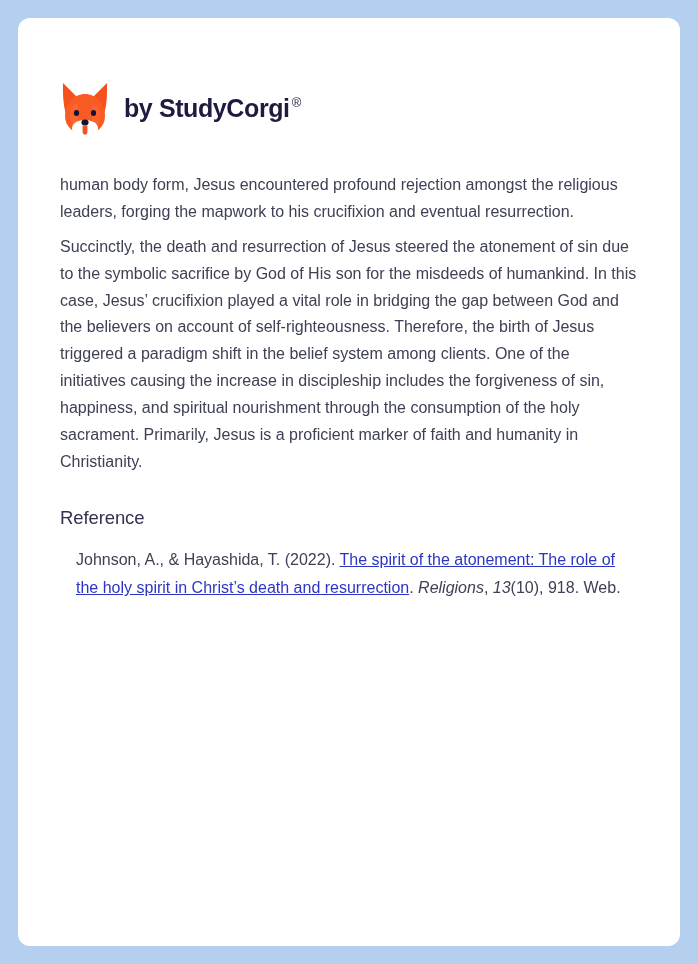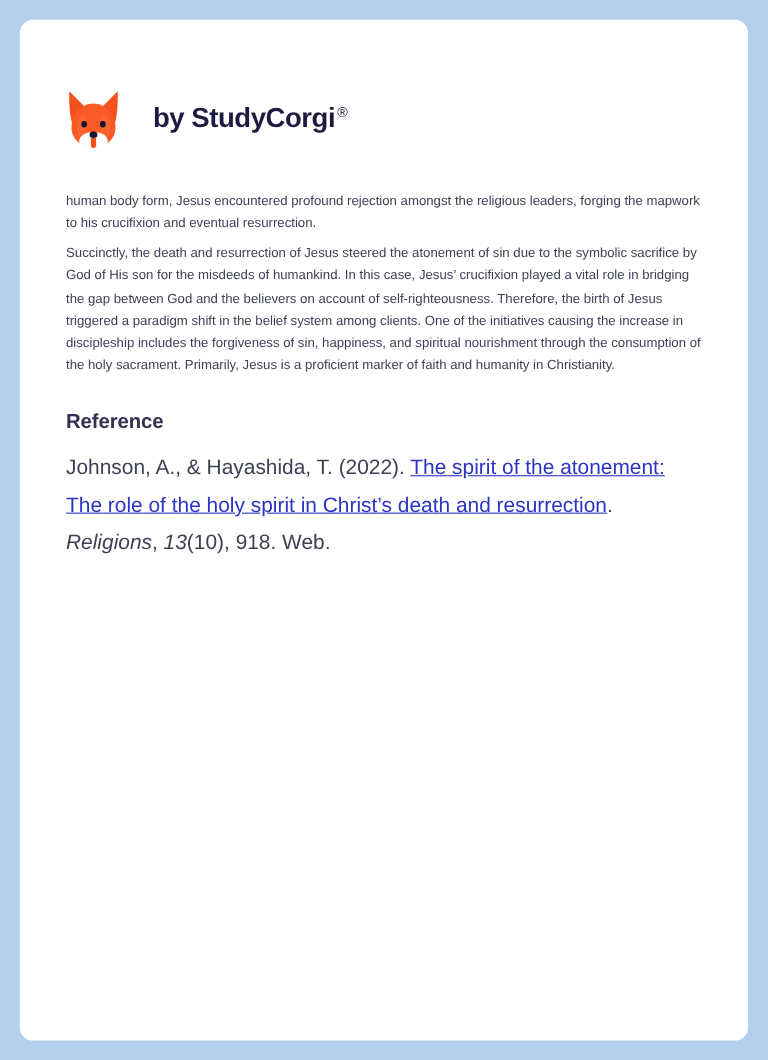--- a/index.html
+++ b/index.html
@@ -30,21 +30,21 @@
   .doc-header {
     display: flex;
     align-items: flex-start;
     justify-content: space-between;
     padding: 54px 18px 0 42px;
   }
 
   .brand {
     display: flex;
     align-items: center;
-    gap: 29px;
+    gap: 14px;
     flex: 0 0 auto;
     padding-top: 8px;
   }
 
   .brand-mark {
     width: 50px;
     height: 56px;
     display: block;
     flex: 0 0 auto;
   }
@@ -89,49 +89,49 @@
     word-break: break-word;
   }
 
   
   .doc-body {
     padding: 0 42px;
     margin-top: 36px;
   }
 
   .para {
-    font-size: 12px;
+    font-size: 16px;
     line-height: 1.68;
     color: #3e4154;
     margin: 0 0 8px 0;
   }
 
   .section-heading {
     font-size: 18.5px;
     font-weight: bold;
     color: #33314f;
     margin: 28px 0 14px 0;
     line-height: 1.3;
     letter-spacing: -0.1px;
   }
 
   .reference-heading {
     font-size: 18.5px;
-    font-weight: bold;
+    font-weight: normal;
     color: #33314f;
     margin: 30px 0 14px 0;
     line-height: 1.3;
     letter-spacing: -0.1px;
   }
 
   .reference-entry {
-    font-size: 19px;
+    font-size: 16px;
     line-height: 1.78;
     color: #3e4154;
-    margin: 0;
+    margin: 16px;
   }
 
   .ref-link {
     color: #2b35c4;
     text-decoration: underline;
   }
 
   .ref-italic {
     font-style: italic;
   }

